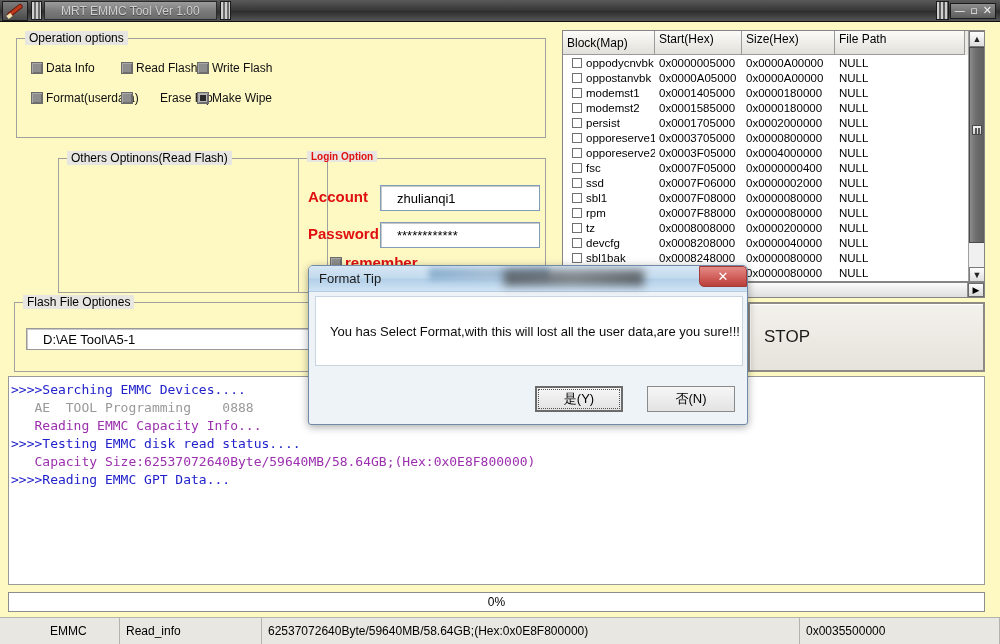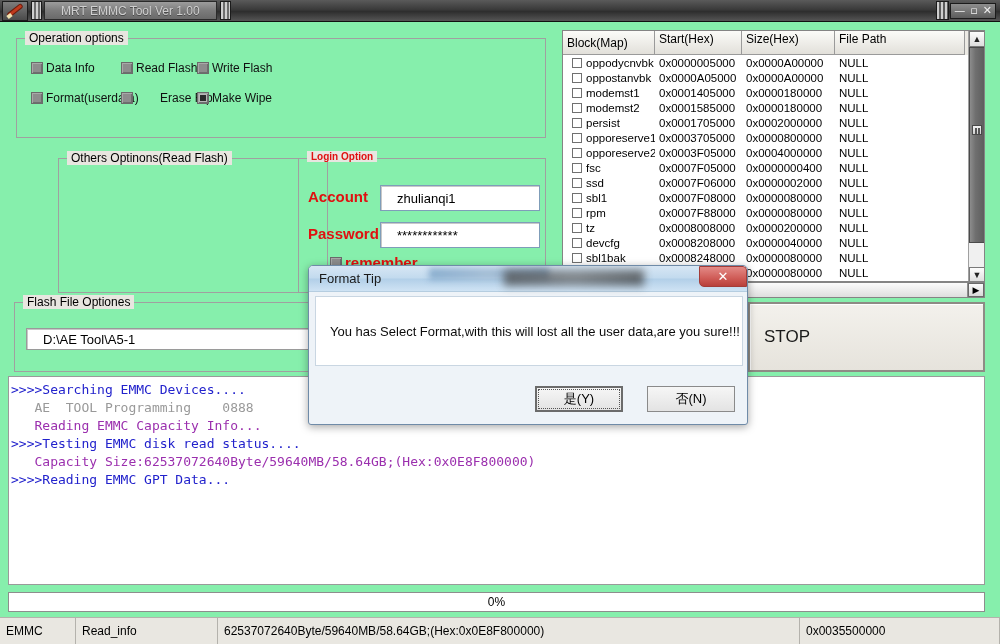--- a/index.html
+++ b/index.html
@@ -8,21 +8,21 @@
     width: 1000px; height: 644px;
     overflow: hidden;
     background: #d4d0c8;
     font-family: "Liberation Sans", sans-serif;
     font-size: 12px;
     color: #000;
   }
   #app {
     position: relative;
     width: 1000px; height: 644px;
-    background: #86efac;
+    background: #fef9c3;
   }
 
   
   .titlebar {
     position: absolute; left: 0; top: 0; width: 1000px; height: 22px;
     background: linear-gradient(180deg,#5a5a5a 0%, #3a3a3a 45%, #2e2e2e 55%, #555 100%);
     border-bottom: 1px solid #111;
     display: flex; align-items: center;
   }
   .tb-appicon {
@@ -238,21 +238,21 @@
     position: absolute; left: 8px; top: 592px;
     width: 977px; height: 20px;
     background: #ffffff; border: 1px solid #8d8d8d;
     display: flex; align-items: center; justify-content: center;
     font-size: 12px; color: #000;
   }
   .statusbar {
     position: absolute; left: 0; top: 617px;
     width: 1000px; height: 27px;
     background: #e9e7e1; border-top: 1px solid #b4b2ac;
-    display: flex; align-items: stretch;
+    display: flex; align-items: stretch; padding-left: 44px;
   }
   .sbcell {
     border-right: 1px solid #b4b2ac;
     display: flex; align-items: center; padding-left: 6px;
     font-size: 12px; color: #000; white-space: nowrap; overflow: hidden;
   }
   .sb1 { width: 76px; }
   .sb2 { width: 142px; }
   .sb3 { flex: 1; }
   .sb4 { width: 200px; }

